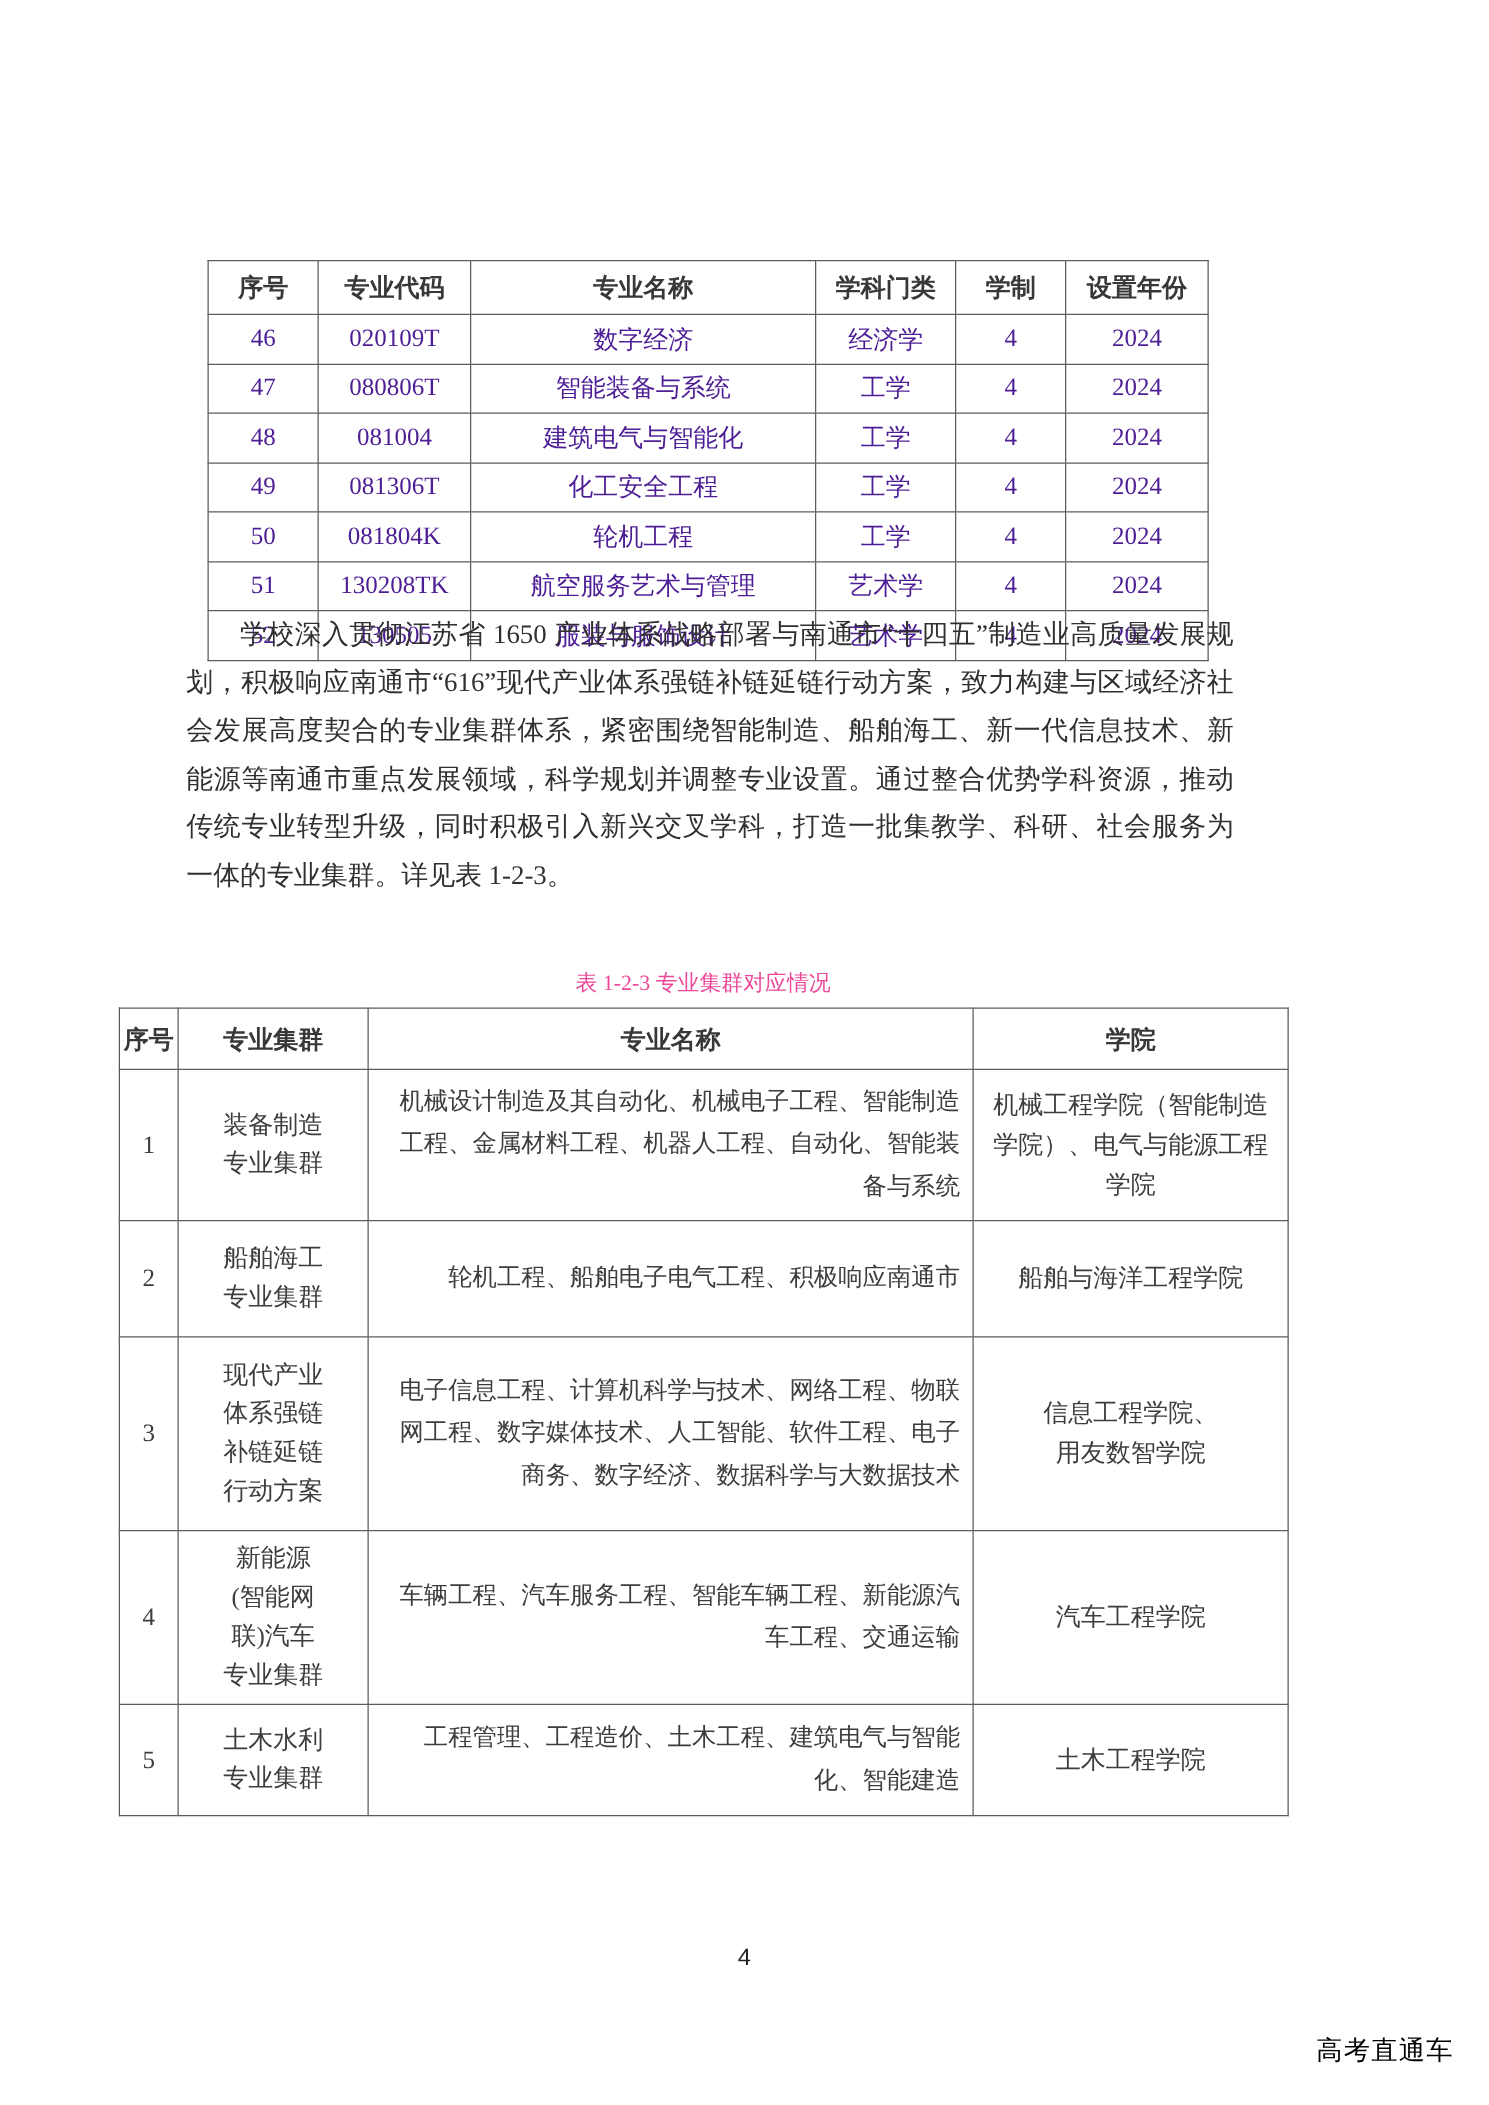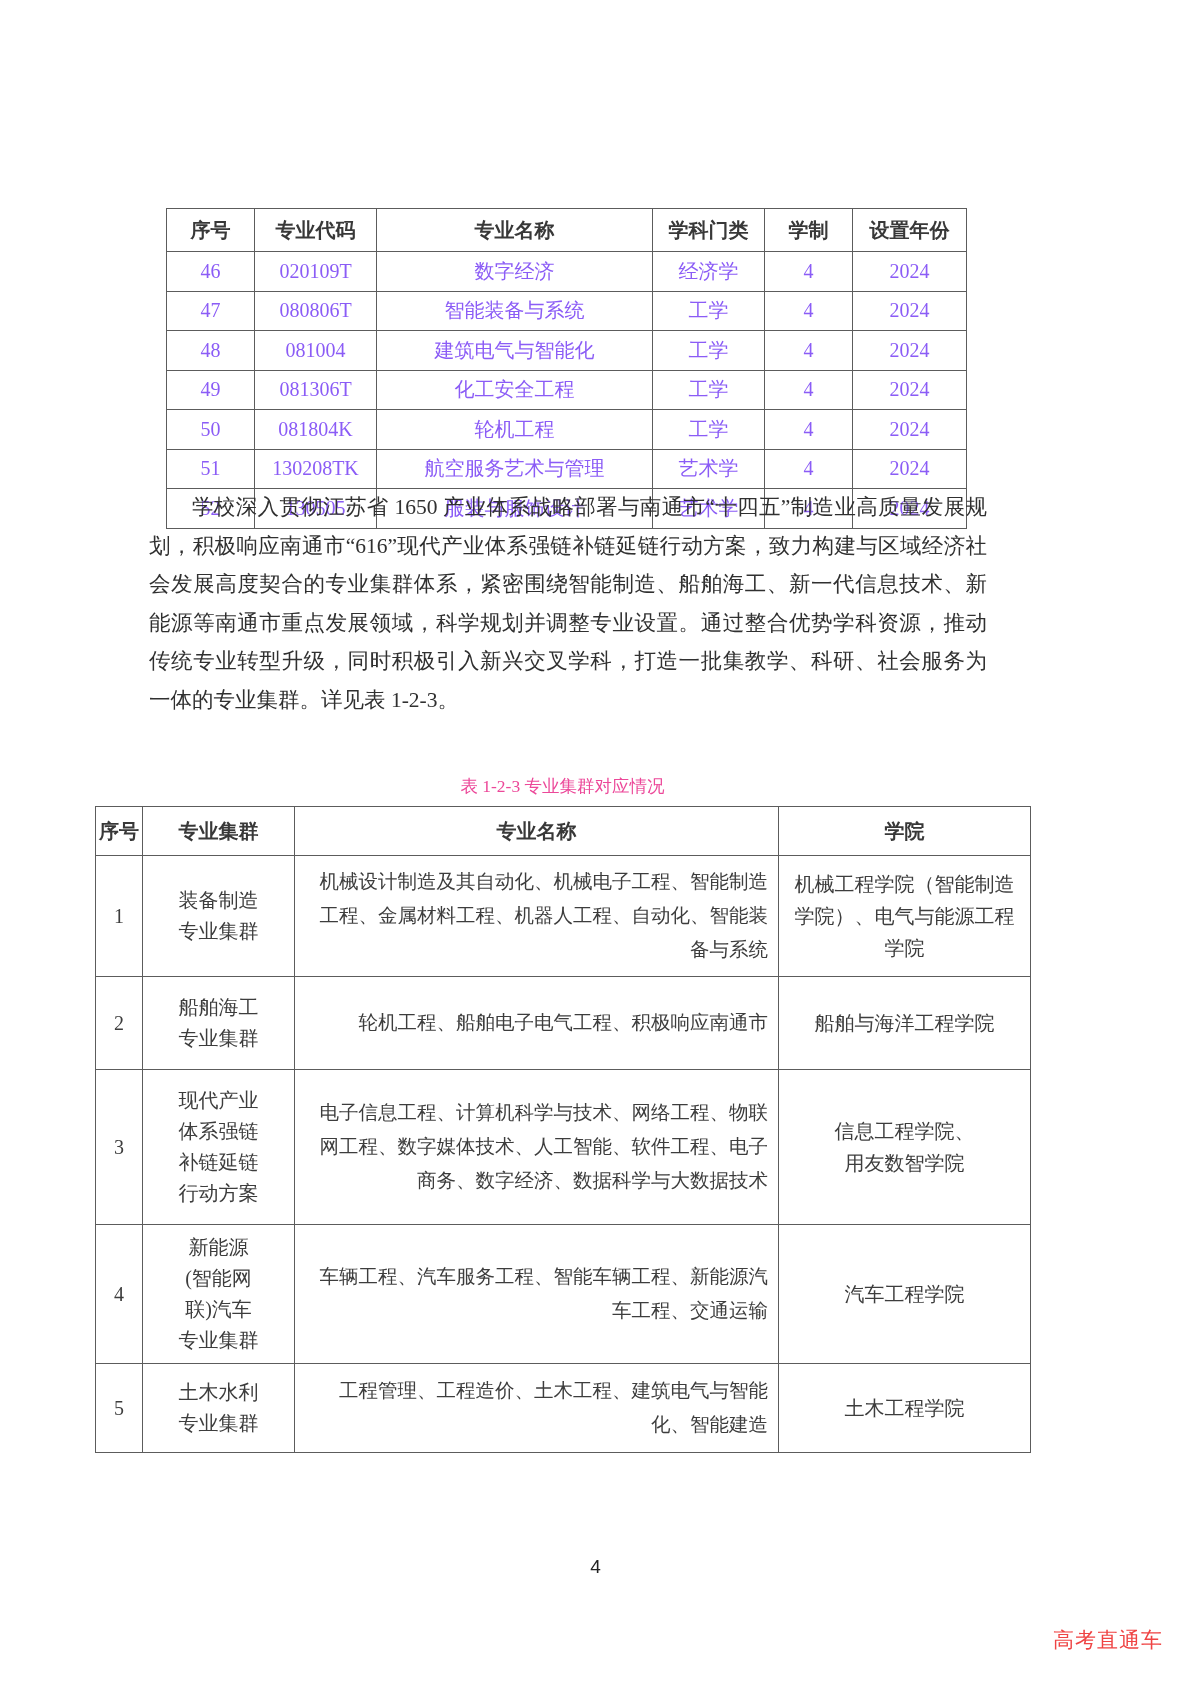--- a/index.html
+++ b/index.html
@@ -9,21 +9,21 @@
     overflow:hidden;
     text-decoration:underline;
   }
   table { border-collapse:collapse; table-layout:fixed; position:absolute; background:#fff; }
   th, td { border:1.6px solid #5c5c5c; text-align:center; vertical-align:middle; overflow:hidden; }
   th { font-weight:bold; }
 
   
   #t1 { left:166px; top:208px; width:800px; font-size:20px; }
   #t1 th { height:40px; }
-  #t1 td { height:36.5px; font-weight:normal; color:#8b5cf6; }
+  #t1 td { height:36.5px; font-weight:normal; color:#4c1d95; }
 
   
   .para {
     position:absolute; left:149px; top:488px; width:838px;
     font-size:21.5px; line-height:38.5px; text-align:justify; text-indent:2em;
     color:#303030;
   }
 
   
   .caption {
@@ -44,21 +44,21 @@
   #t2 td.majors  { text-align:right; padding:4px 10px 4px 13px; line-height:34px; font-size:19.5px; }
   #t2 td.college { padding:0 8px; line-height:32px; white-space:pre-line; }
 
   .pagenum {
     position:absolute; left:0; top:1556px; width:100%;
     text-align:center; font-size:19px; color:#222;
     font-family:"Liberation Sans","DejaVu Sans",sans-serif;
   }
   .watermark {
     position:absolute; right:28px; top:1626px;
-    font-size:21px; color:#ef4444; letter-spacing:1px;
+    font-size:21px; color:#000000; letter-spacing:1px;
   }
 </style>
 </head>
 <body>
 
 <div class="page">
 
   <table id="t1">
     <colgroup>
       <col style="width:88px">

